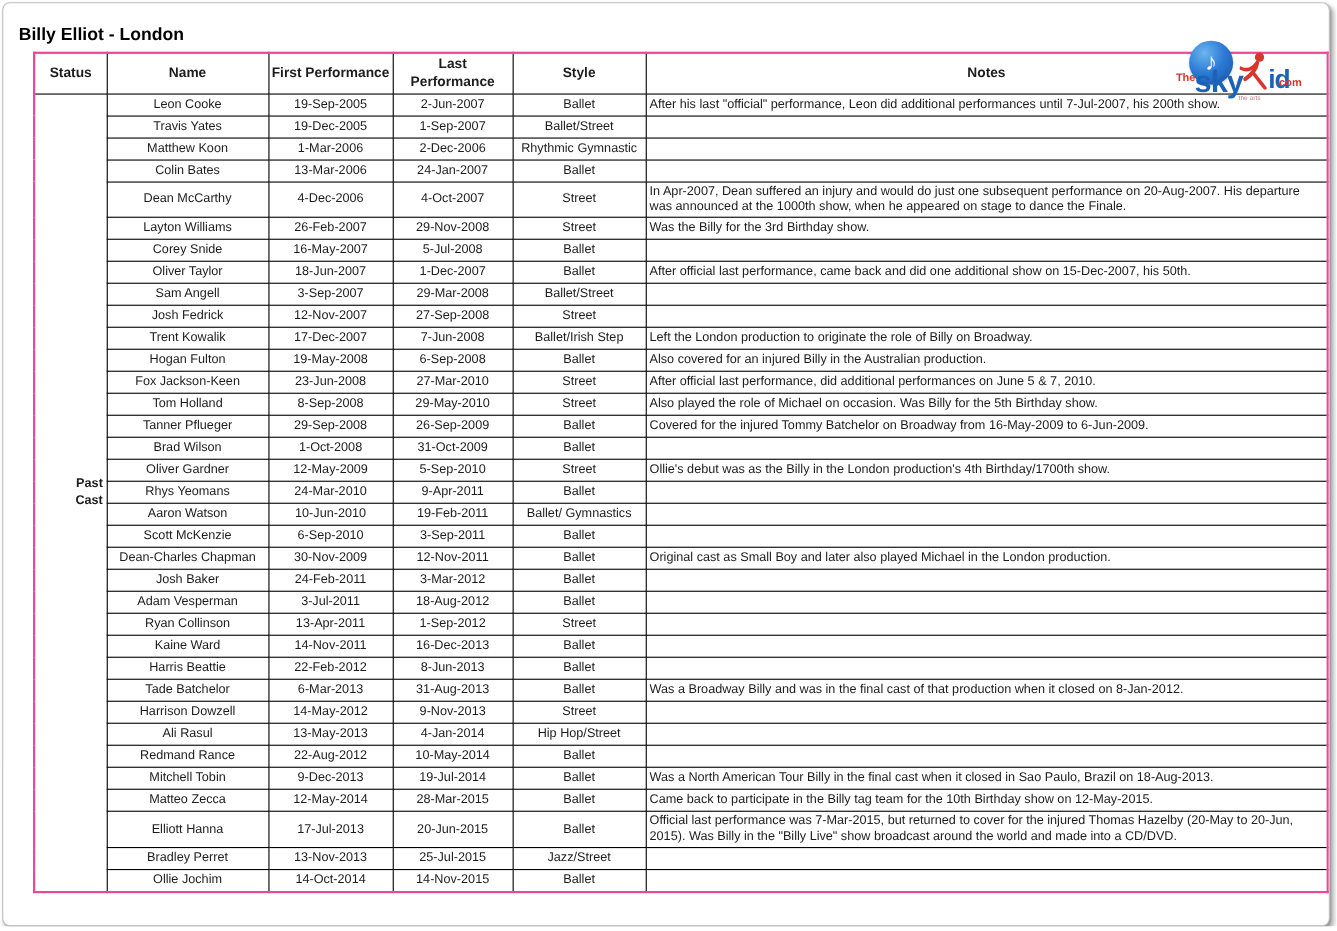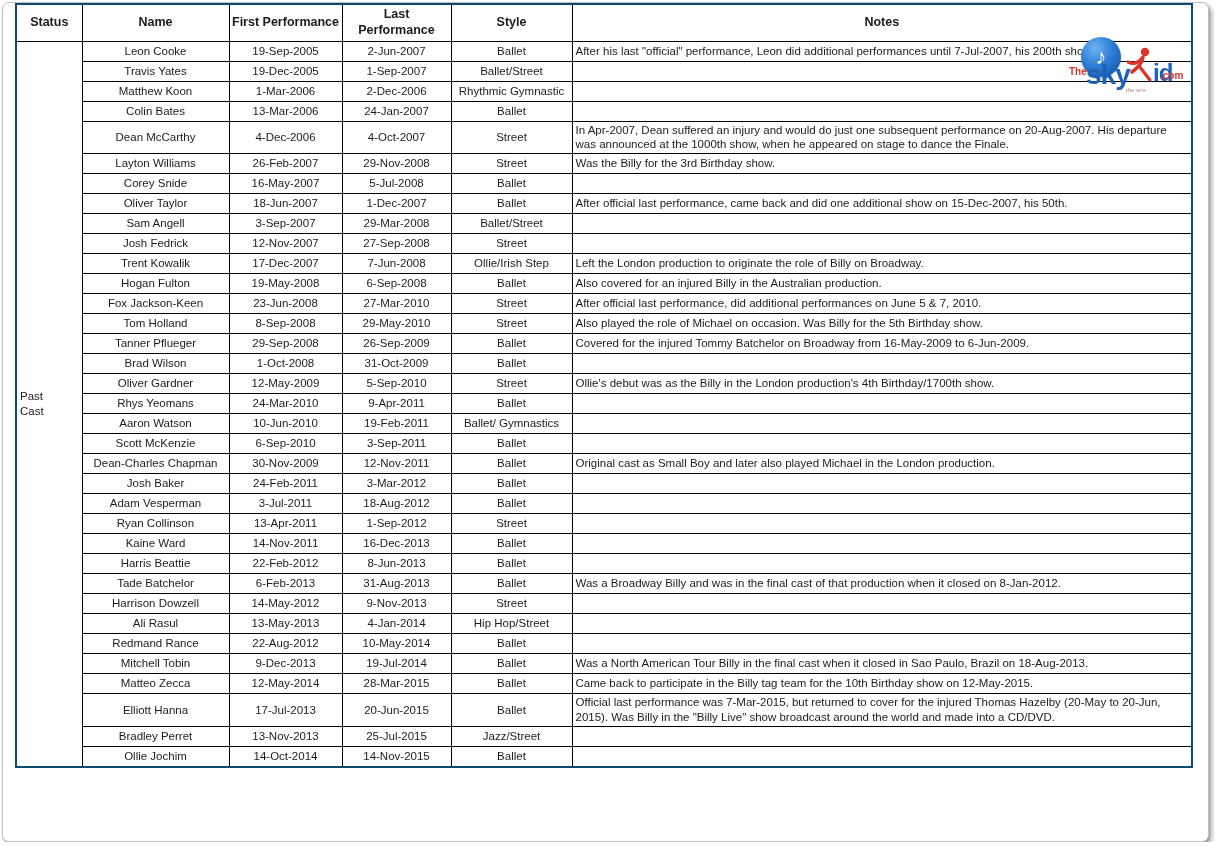--- a/index.html
+++ b/index.html
@@ -22,23 +22,23 @@
     margin: 0;
     padding: 20px 0 6px 14px;
     font-size: 16px;
     font-weight: bold;
     color: #000;
   }
 
   table.cast-table {
     border-collapse: collapse;
     table-layout: fixed;
-    margin-left: 12px;
+    margin-left: 27px;
     width: 1176px;
-    border: 2px solid #0c4a6e;
+    border: 2px solid #ec4899;
   }
   .cast-table th, .cast-table td {
     border: 1px solid #000;
     vertical-align: middle;
     padding: 1px 3px;
   }
   .cast-table th {
     font-size: 12.5px;
     font-weight: bold;
     text-align: center;
@@ -46,23 +46,23 @@
     padding: 2px 4px;
     line-height: 1.25;
   }
   th.th-nowrap { white-space: nowrap; padding: 2px 1px; }
   .cast-table td {
     font-size: 11.5px;
     height: 20px;
     line-height: 1.3;
   }
   .status-cell {
-    font-weight: normal;
+    font-weight: bold;
     font-size: 12.5px;
-    text-align: left;
+    text-align: right;
     vertical-align: middle;
     line-height: 1.3;
   }
   .c-name, .c-date, .c-style {
     text-align: center;
     white-space: nowrap;
     overflow: hidden;
   }
   .c-notes { text-align: left; }
 
@@ -116,20 +116,21 @@
     white-space: nowrap;
     overflow: hidden;
     opacity: 0.85;
   }
 </style>
 </head>
 <body>
 
 <div class="page-frame">
 
+  <h1 class="page-title">Billy Elliot - London</h1>
 
   <table class="cast-table">
     <colgroup>
       <col style="width:66px">
       <col style="width:147px">
       <col style="width:113px">
       <col style="width:109px">
       <col style="width:121px">
       <col style="width:620px">
     </colgroup>
@@ -215,21 +216,21 @@
           <td class="c-name">Josh Fedrick</td>
           <td class="c-date">12-Nov-2007</td>
           <td class="c-date">27-Sep-2008</td>
           <td class="c-style">Street</td>
           <td class="c-notes"></td>
         </tr>
         <tr>
           <td class="c-name">Trent Kowalik</td>
           <td class="c-date">17-Dec-2007</td>
           <td class="c-date">7-Jun-2008</td>
-          <td class="c-style">Ollie/Irish Step</td>
+          <td class="c-style">Ballet/Irish Step</td>
           <td class="c-notes">Left the London production to originate the role of Billy on Broadway.</td>
         </tr>
         <tr>
           <td class="c-name">Hogan Fulton</td>
           <td class="c-date">19-May-2008</td>
           <td class="c-date">6-Sep-2008</td>
           <td class="c-style">Ballet</td>
           <td class="c-notes">Also covered for an injured Billy in the Australian production.</td>
         </tr>
         <tr>
@@ -325,21 +326,21 @@
         </tr>
         <tr>
           <td class="c-name">Harris Beattie</td>
           <td class="c-date">22-Feb-2012</td>
           <td class="c-date">8-Jun-2013</td>
           <td class="c-style">Ballet</td>
           <td class="c-notes"></td>
         </tr>
         <tr>
           <td class="c-name">Tade Batchelor</td>
-          <td class="c-date">6-Feb-2013</td>
+          <td class="c-date">6-Mar-2013</td>
           <td class="c-date">31-Aug-2013</td>
           <td class="c-style">Ballet</td>
           <td class="c-notes">Was a Broadway Billy and was in the final cast of that production when it closed on 8-Jan-2012.</td>
         </tr>
         <tr>
           <td class="c-name">Harrison Dowzell</td>
           <td class="c-date">14-May-2012</td>
           <td class="c-date">9-Nov-2013</td>
           <td class="c-style">Street</td>
           <td class="c-notes"></td>

